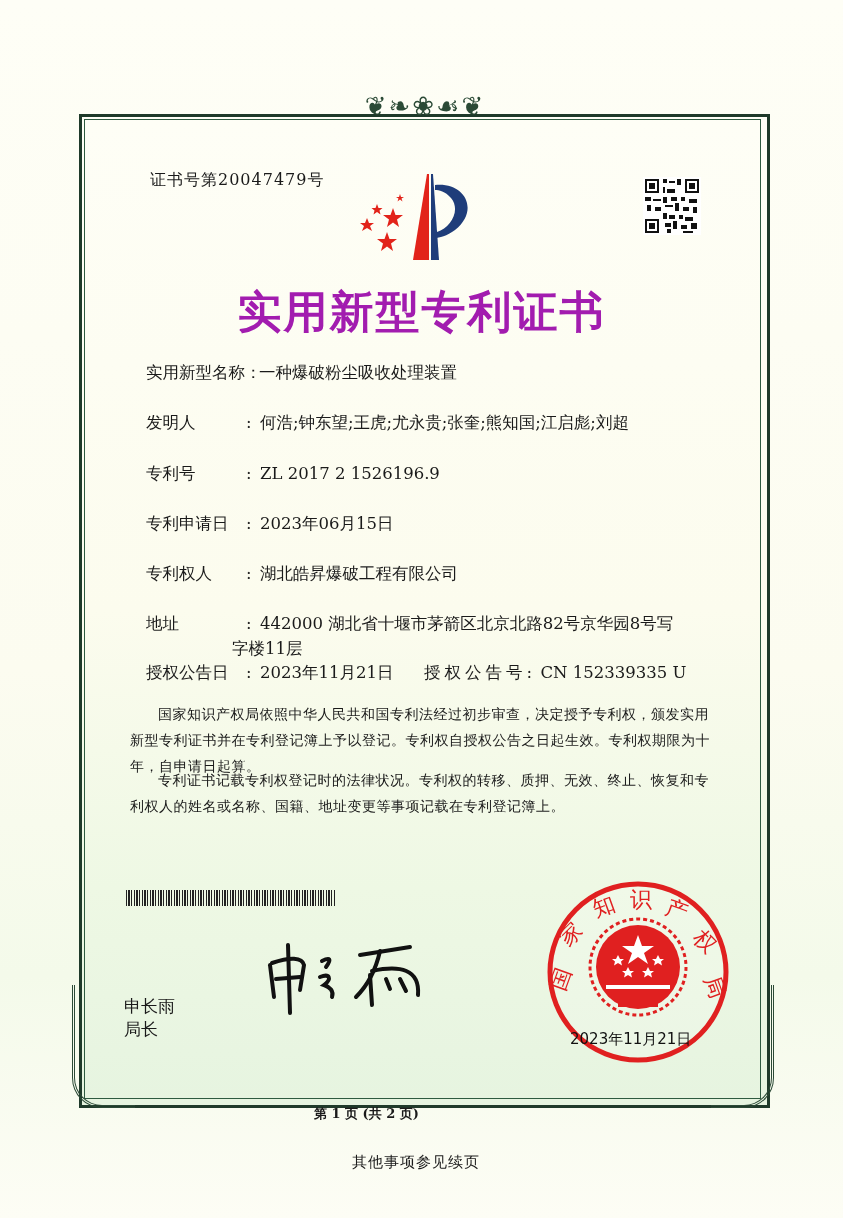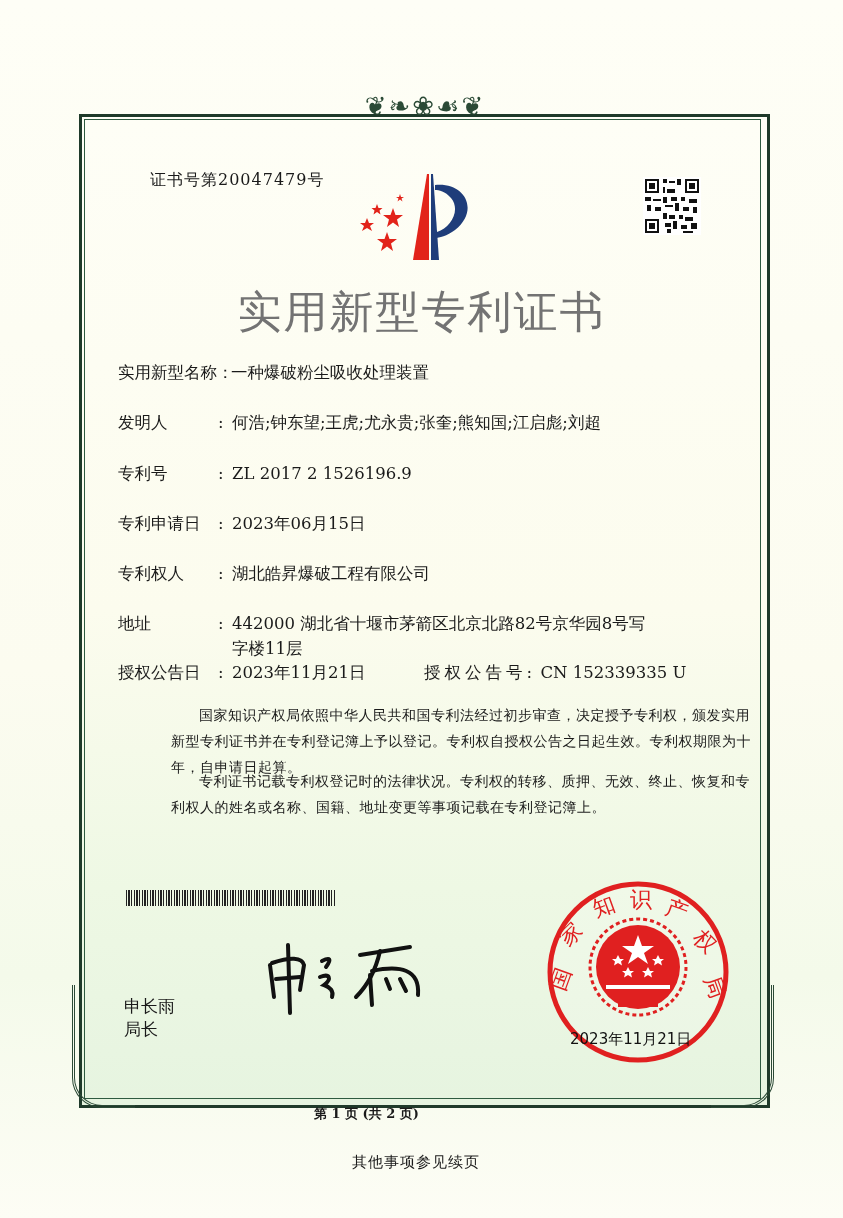--- a/index.html
+++ b/index.html
@@ -29,41 +29,41 @@
     .corner { position: absolute; width: 60px; height: 120px; }
     .corner-bl { left: 72px; top: 985px; border-left: 3px double #2b4a36; border-bottom: 3px double #2b4a36; border-radius: 0 0 0 30px; }
     .corner-br { left: 711px; top: 985px; border-right: 3px double #2b4a36; border-bottom: 3px double #2b4a36; border-radius: 0 0 30px 0; }
 
     .cert-no { position: absolute; left: 120px; top: 170px; font-size: 16px; letter-spacing: 1px; margin-left: 30px; }
     .logo { position: absolute; left: 355px; top: 170px; width: 120px; height: 92px; }
     .qr { position: absolute; left: 643px; top: 177px; width: 58px; height: 58px; }
 
     .title {
       position: absolute; left: 0; width: 843px; top: 283px; text-align: center;
-      font-size: 44px; font-weight: normal; letter-spacing: 2px; color: #737373;
+      font-size: 44px; font-weight: bold; letter-spacing: 2px; color: #a21caf;
     }
 
     .field { position: absolute; left: 118px; font-size: 16.5px; white-space: nowrap; }
-    .field .lbl { display: inline-block; }
+    .field .lbl { display: inline-block; margin-left: 28px; }
     .lbl-spread { width: 100px; display: inline-flex; justify-content: space-between; }
     .colon { display: inline-block; width: 14px; }
     .val { display: inline; }
     .f-name { top: 362px; }
     .f-inventor { top: 412px; }
     .f-patent { top: 463px; }
     .f-appdate { top: 513px; }
     .f-owner { top: 563px; }
     .f-addr { top: 613px; }
     .f-addr2 { position: absolute; left: 232px; top: 638px; font-size: 16.5px; }
     .f-pubdate { top: 662px; }
     .f-pubno { position: absolute; left: 424px; top: 662px; font-size: 16.5px; white-space: nowrap; }
 
     .para {
       position: absolute; left: 130px; width: 590px; font-size: 14px; line-height: 26px;
-      text-indent: 2em; letter-spacing: 0.5px; font-family: Liberation Sans, sans-serif; margin-left: 41px;
+      text-indent: 2em; letter-spacing: 0.5px; font-family: Liberation Serif, serif;
     }
     .para1 { top: 702px; }
     .para2 { top: 768px; }
 
     .barcode {
       position: absolute; left: 126px; top: 890px; width: 210px; height: 16px;
       background: repeating-linear-gradient(90deg, #222 0px, #222 1px, transparent 1px, transparent 2px, #222 2px, #222 4px, transparent 4px, transparent 5px, #222 5px, #222 6px, transparent 6px, transparent 8px);
     }
     .director-title { position: absolute; left: 124px; top: 1018px; font-family: "DejaVu Sans", sans-serif; font-size: 17px; }
     .director-name { position: absolute; left: 124px; top: 995px; font-family: "DejaVu Sans", sans-serif; font-size: 17px; }

